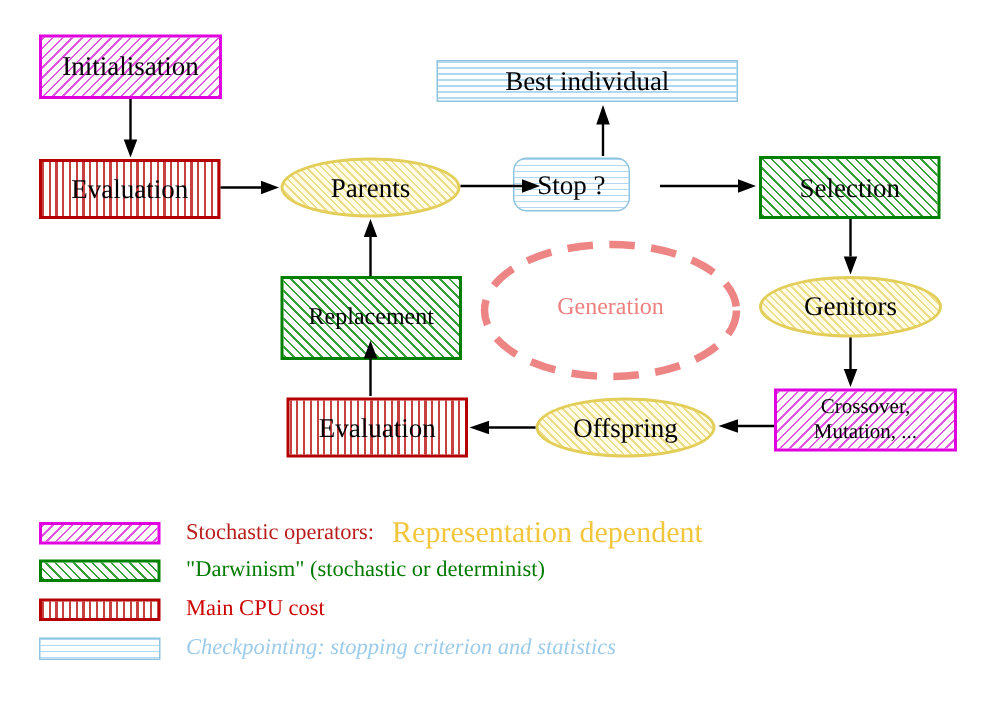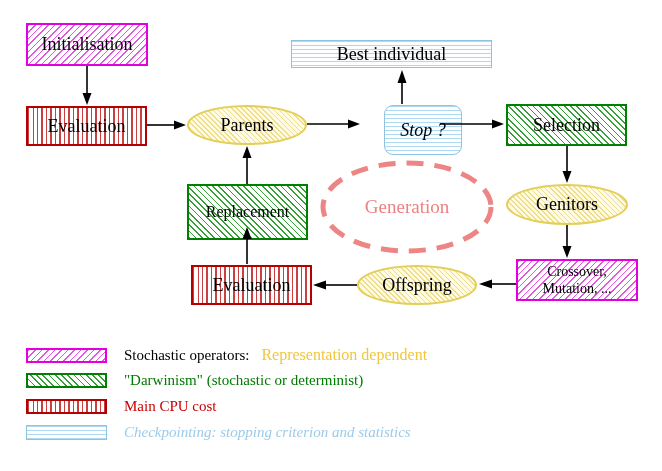--- a/index.html
+++ b/index.html
@@ -38,30 +38,30 @@
     border:2px solid #e2ce58;
     border-radius:50%;
     background-color:#fffbe4;
     background-image:repeating-linear-gradient(45deg,#eede8a 0 1.2px,transparent 1.2px 3.6px);
   }
   .arrows{position:absolute;left:0;top:0;pointer-events:none;z-index:6;}
   .arrows line{stroke:#000;stroke-width:1.6;}
   .arrows polygon{fill:#000;}
   .generation-label{
     position:absolute;left:327px;top:196px;width:160px;text-align:center;
-    color:#ee8080;font-size:19px;z-index:4;
+    color:#ee8080;font-size:16px;z-index:4;
   }
   .legend-row{
     position:absolute;left:26px;height:16px;
     display:flex;align-items:center;
   }
   .legend-swatch{width:81px;height:15px;box-sizing:border-box;flex:0 0 auto;}
   .legend-text{margin-left:17px;font-size:15px;white-space:nowrap;}
-  .legend-extra{margin-left:12px;font-size:16px;white-space:nowrap;}
-  .t-magenta{color:#000000;}
+  .legend-extra{margin-left:12px;font-size:20px;white-space:nowrap;}
+  .t-magenta{color:#b91c1c;}
   .t-gold{color:#f2c63c;}
   .t-green{color:#007a00;}
   .t-red{color:#cc0000;}
   .t-blue{color:#9ccbe9;}
   .crossover-text{font-size:14px;line-height:1.25;}
 </style>
 </head>
 <body>
 
 <div class="stage">
@@ -75,21 +75,21 @@
   </div>
 
   <div class="node ellipse-yellow" style="left:187px;top:105px;width:120px;height:40px;align-items:center;">
     <span>Parents</span>
   </div>
 
   <div class="node stripes-cyan" style="left:291px;top:40px;width:201px;height:28px;">
     <span>Best individual</span>
   </div>
 
-  <div class="node stripes-cyan" style="left:384px;top:105px;width:78px;height:50px;border-radius:9px;font-style:italic;">
+  <div class="node stripes-cyan" style="left:342px;top:105px;width:78px;height:36px;border-radius:9px;">
     <span>Stop ?</span>
   </div>
 
   <div class="node hatch-green" style="left:506px;top:104px;width:121px;height:42px;">
     <span>Selection</span>
   </div>
 
   <div class="node hatch-magenta crossover-text" style="left:516px;top:259px;width:122px;height:42px;flex-direction:column;">
     <span>Crossover,</span>
     <span>Mutation, ...</span>

